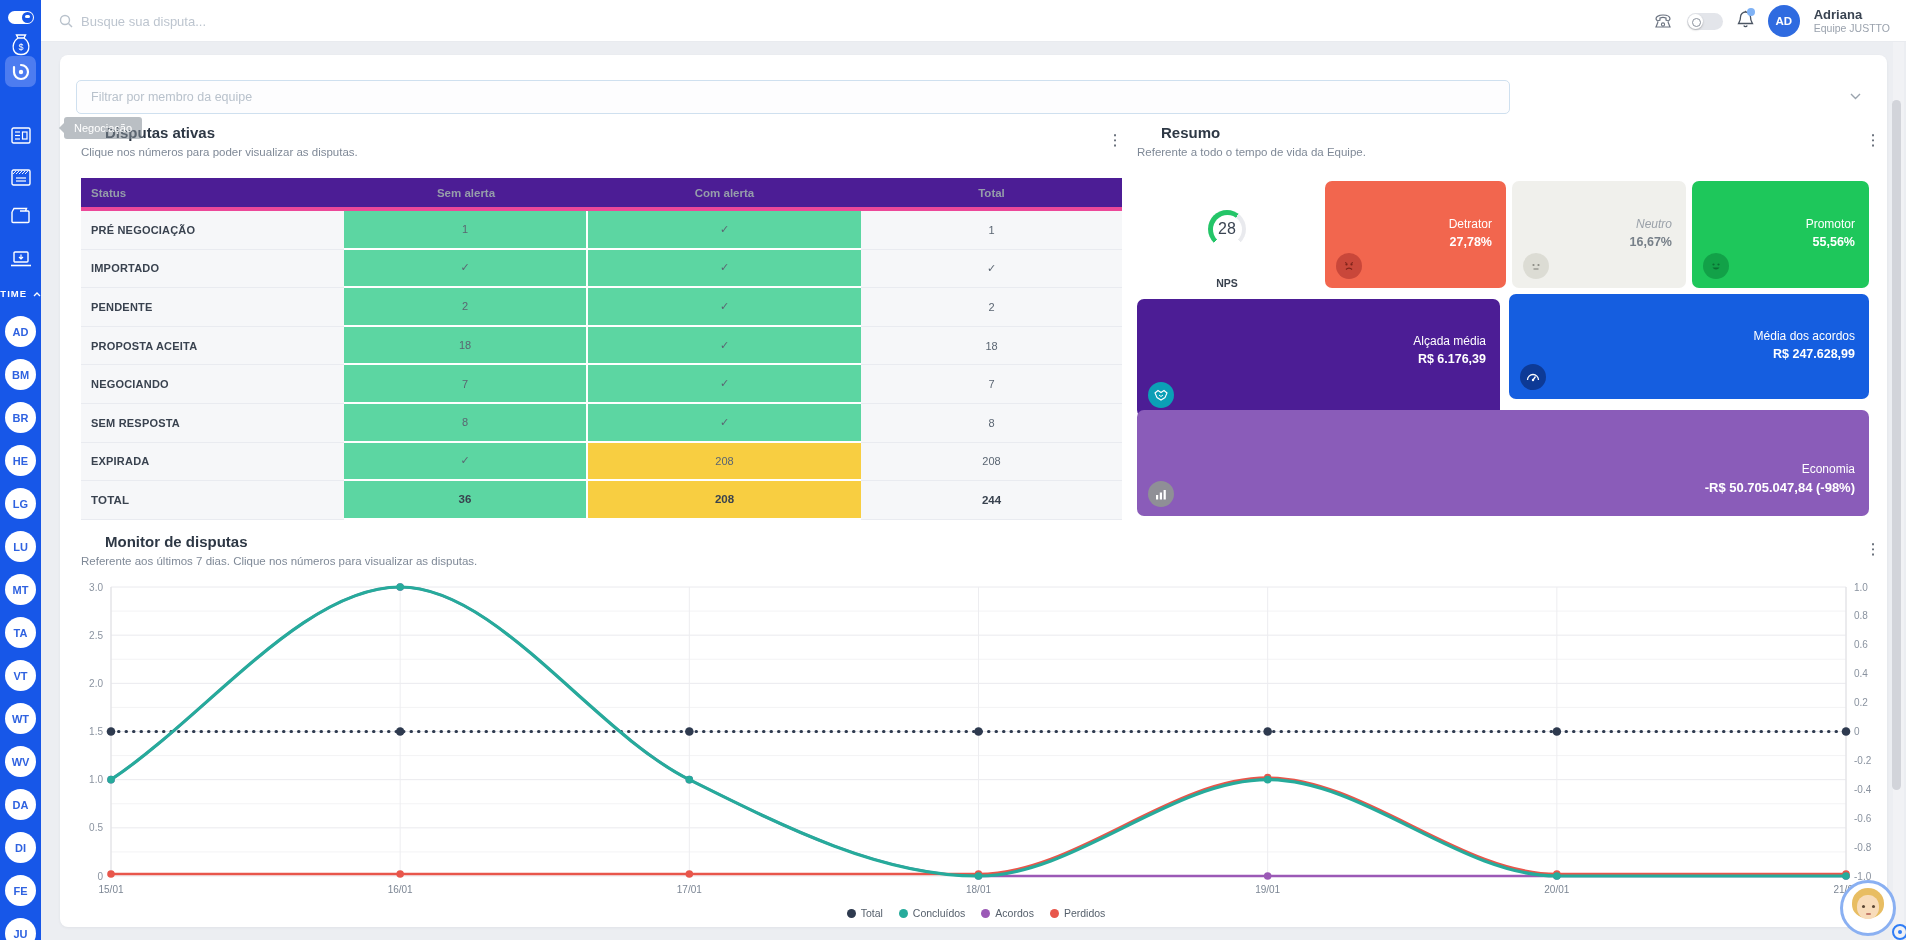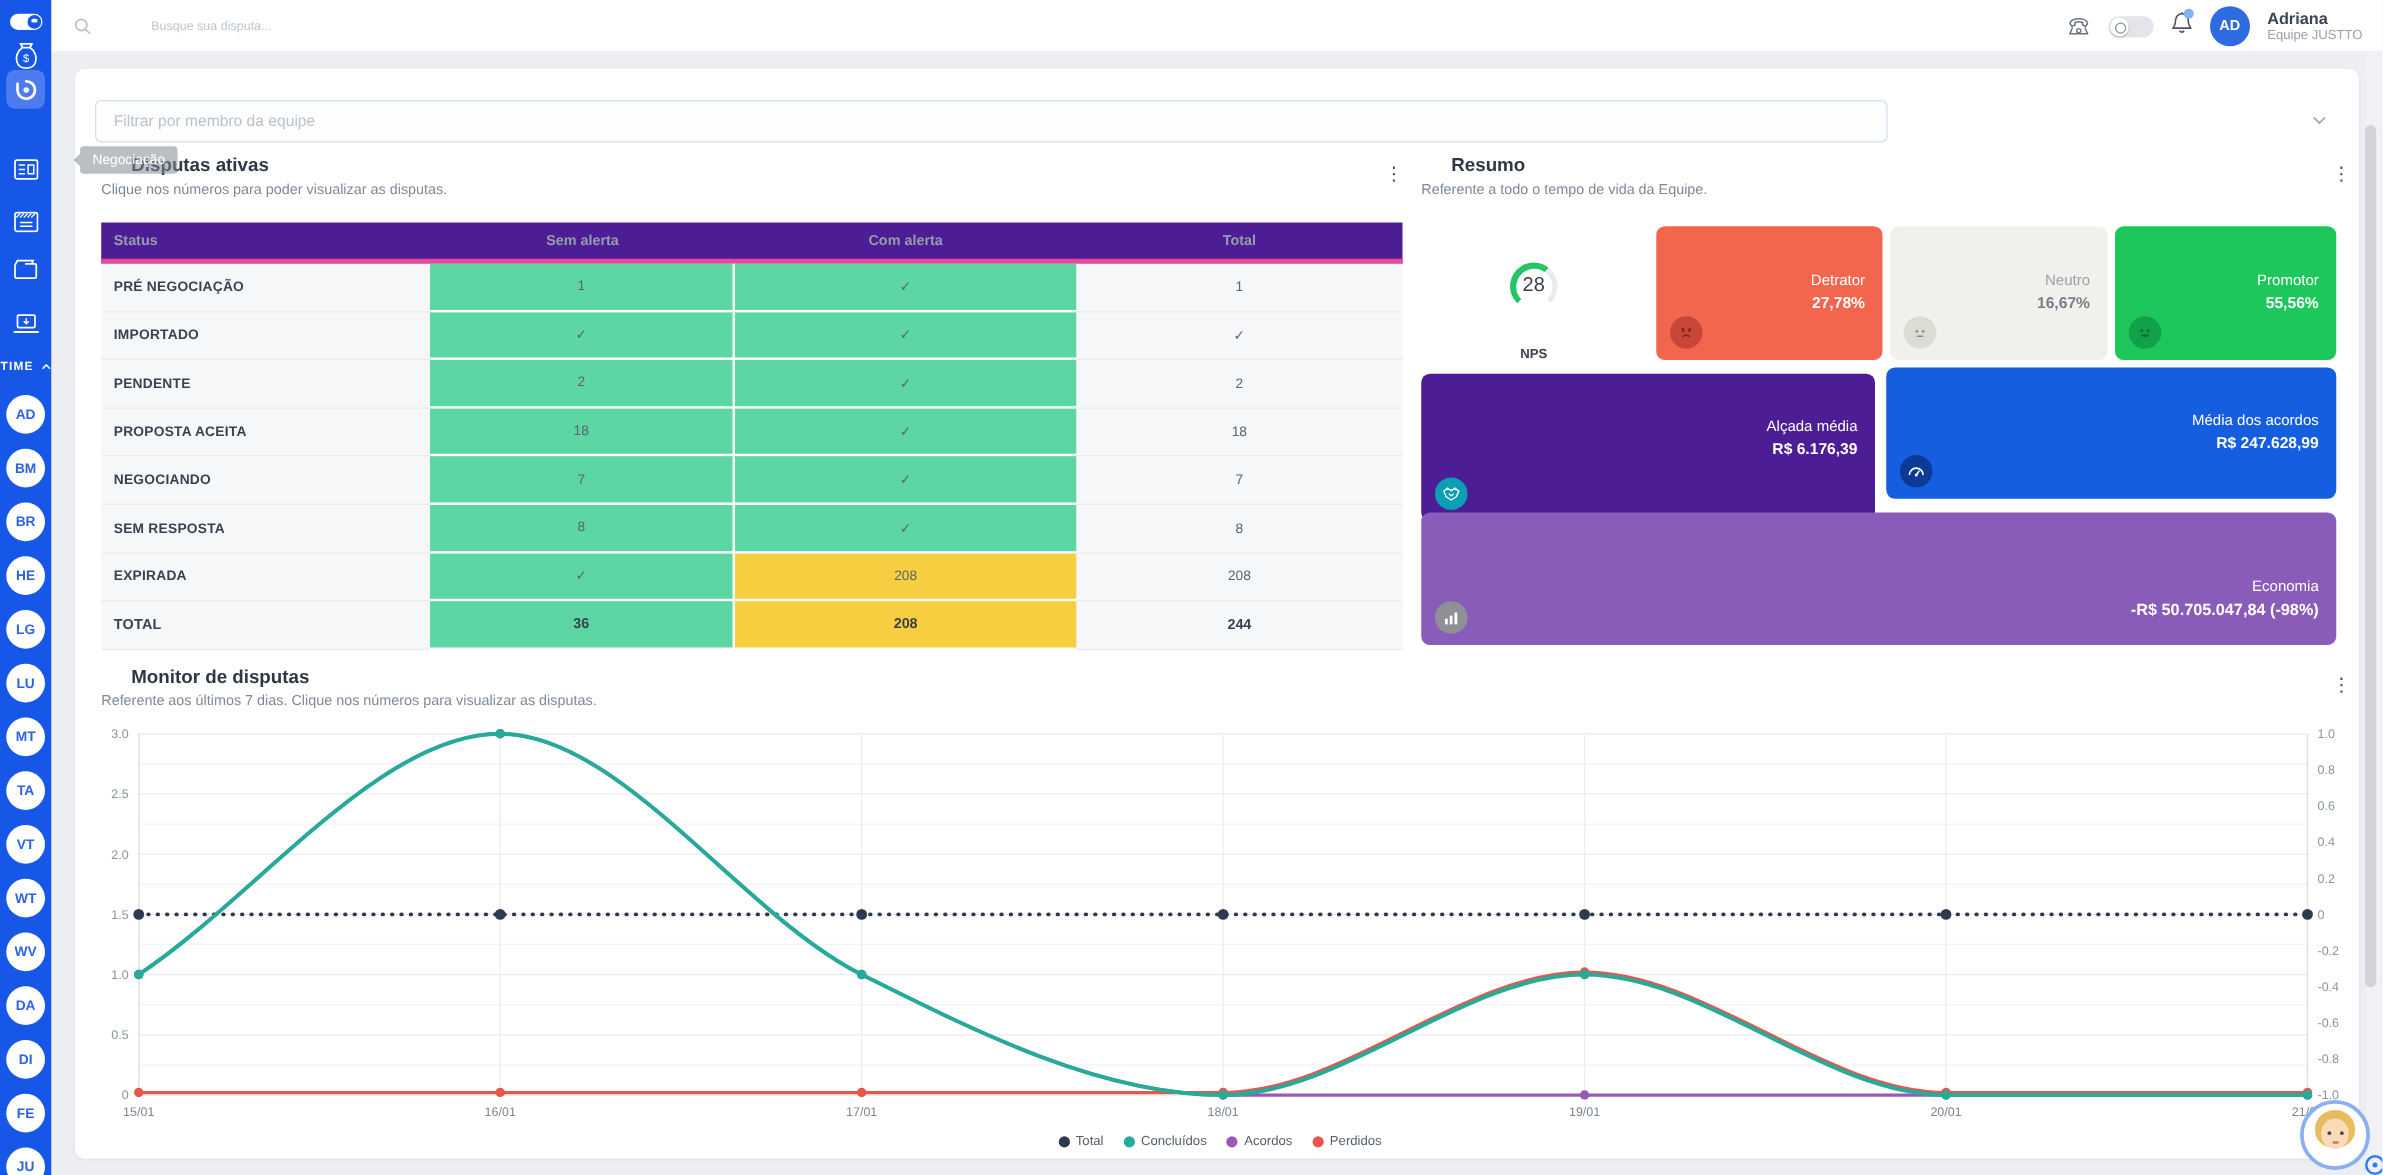--- a/index.html
+++ b/index.html
@@ -15,21 +15,21 @@
   .toggle-pill .knob { position:absolute; right:1px; top:1px; width:11px; height:11px; border-radius:50%; background:#1757e8; }
   .toggle-pill .knob::after { content:""; position:absolute; left:3px; top:3px; width:5px; height:3px; border-radius:2px; background:#fff; }
   .sb-ic { top:0; height:26px; }
   .sb-active { position:absolute; left:5px; top:56px; width:31px; height:31px; background:#4d7cf0; border-radius:7px; display:flex; align-items:center; justify-content:center; cursor:pointer; }
   .time-label { position:absolute; left:0; top:288px; width:41px; text-align:center; color:#fff; font-size:9.5px; font-weight:bold; letter-spacing:1px; cursor:pointer; }
   .avatar { position:absolute; left:5px; width:31px; height:31px; border-radius:50%; background:#fff; color:#2f62e0; font-size:11px; font-weight:bold; display:flex; align-items:center; justify-content:center; cursor:pointer; }
 
   
   .topbar { position:absolute; left:41px; top:0; width:1865px; height:42px; background:#fff; border-bottom:1px solid #e9ebef; z-index:20; }
   .search-wrap { position:absolute; left:18px; top:0; height:42px; display:flex; align-items:center; gap:8px; }
-  .search-input { border:none; outline:none; font-size:10px; width:300px; color:#4d7c0f; font-family:"Liberation Sans",sans-serif;margin-left:40px; }
+  .search-input { border:none; outline:none; font-size:13px; width:300px; color:#4d7c0f; font-family:"Liberation Sans",sans-serif; }
   .search-input::placeholder { color:#bdc5cf; }
   .tb-right { position:absolute; right:16px; top:0; height:42px; display:flex; align-items:center; gap:14px; }
   .tb-toggle { width:36px; height:17px; border-radius:9px; background:#e3e5ea; position:relative; cursor:pointer; }
   .tb-toggle .knob { position:absolute; left:1px; top:1px; width:15px; height:15px; background:#fff; border-radius:50%; box-shadow:0 1px 2px rgba(0,0,0,.25); }
   .tb-toggle .knob::after { content:""; position:absolute; left:4px; top:4px; width:7px; height:7px; border:1.5px solid #8a919c; border-radius:50%; }
   .bell-wrap { position:relative; cursor:pointer; }
   .bell-dot { position:absolute; right:-1px; top:-2px; width:8px; height:8px; background:#7fb2f5; border-radius:50%; }
   .tb-avatar { width:32px; height:32px; border-radius:50%; background:#2f6be0; color:#fff; font-size:11.5px; font-weight:bold; display:flex; align-items:center; justify-content:center; cursor:pointer; }
   .tb-user { line-height:1.15; }
   .tb-user .nm { font-size:13px; font-weight:bold; color:#3a4452; }
@@ -69,21 +69,21 @@
   .gauge::before { content:""; position:absolute; inset:4.5px; background:#fff; border-radius:50%; }
   .gauge-val { position:absolute; inset:0; display:flex; align-items:center; justify-content:center; font-size:16px; color:#3a4452; }
   .nps-label { position:absolute; left:1128px; top:222px; width:78px; text-align:center; font-size:10.5px; font-weight:bold; color:#39424f; }
 
   .card { position:absolute; border-radius:7px; color:#fff; }
   .card .lbl { position:absolute; right:14px; font-size:12px; }
   .card .val { position:absolute; right:14px; font-size:12.5px; font-weight:bold; }
   .card .ico { position:absolute; left:11px; bottom:9px; width:26px; height:26px; border-radius:50%; display:flex; align-items:center; justify-content:center; }
   .card-detrator { left:1265px; top:126px; width:181px; height:107px; background:#f2664e; }
   .card-neutro   { left:1452px; top:126px; width:174px; height:107px; background:#f0f0ec; }
-  .card-neutro .lbl { color:#9aa1a9; } .card-neutro .val { color:#767f88; }
+  .card-neutro .lbl { color:#9aa1a9;font-style:italic; } .card-neutro .val { color:#767f88; }
   .card-promotor { left:1632px; top:126px; width:177px; height:107px; background:#1ec75b; }
   .card-r1 .lbl { top:36px; } .card-r1 .val { top:54px; }
   .card-alcada { left:1077px; top:244px; width:363px; height:118px; background:#4c1d95; }
   .card-media  { left:1449px; top:239px; width:360px; height:105px; background:#155ee0; }
   .card-r2 .lbl { top:35px; } .card-r2 .val { top:53px;text-align:right; }
   .card-economia { left:1077px; top:355px; width:732px; height:106px; background:#8a5cb9; }
   .card-economia .lbl { top:52px; } .card-economia .val { top:70px; font-size:13px; }
 
   
   .chart-wrap { position:absolute; left:21px; top:522px; width:1790px; height:320px; }

